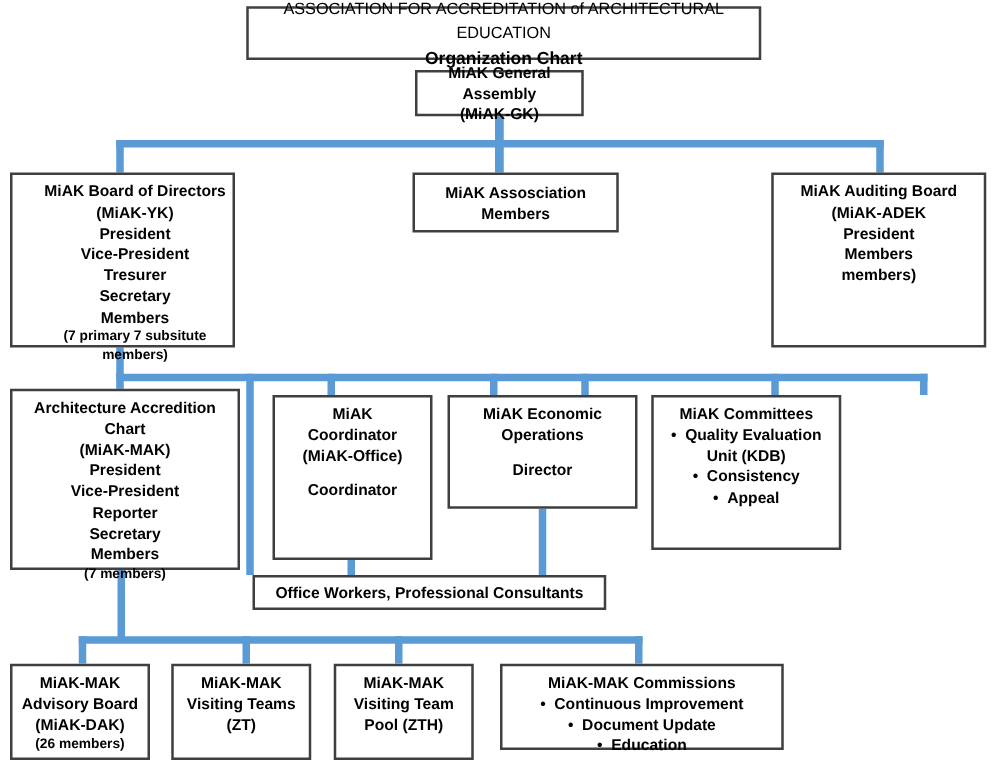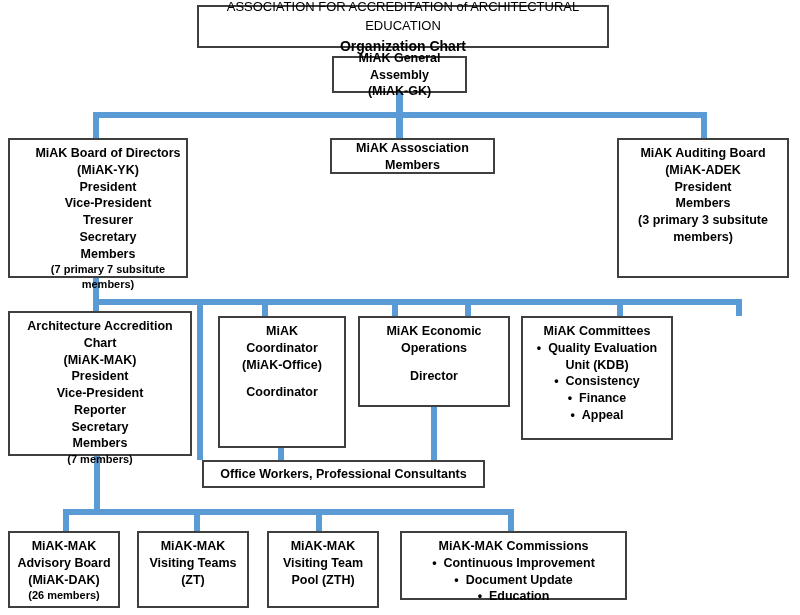--- a/index.html
+++ b/index.html
@@ -127,31 +127,30 @@
     <span class="ln">MiAK Board of Directors</span>
     <span class="ln">(MiAK-YK)</span>
     <span class="ln">President</span>
     <span class="ln">Vice-President</span>
     <span class="ln">Tresurer</span>
     <span class="ln">Secretary</span>
     <span class="ln">Members</span>
     <span class="ln sub">(7 primary 7 subsitute members)</span>
   </div>
 
-  <div class="node vcenter" style="left:330px; top:138px; width:165px; height:36px;">
+  <div class="node vcenter" style="left:330px; top:138px; width:165px; height:48px;">
     <span class="ln">MiAK Assosciation</span>
     <span class="ln">Members</span>
   </div>
 
   <div class="node" style="left:617px; top:138px; width:172px; height:140px;">
     <span class="ln">MiAK Auditing Board</span>
     <span class="ln">(MiAK-ADEK</span>
     <span class="ln">President</span>
     <span class="ln">Members</span>
-    <span class="ln">(3 primary 3 subsitute</span>
     <span class="ln">members)</span>
   </div>
 
   <div class="node" style="left:8px; top:311px; width:184px; height:145px;">
     <span class="ln">Architecture Accredition Chart</span>
     <span class="ln">(MiAK-MAK)</span>
     <span class="ln">President</span>
     <span class="ln">Vice-President</span>
     <span class="ln">Reporter</span>
     <span class="ln">Secretary</span>
@@ -173,21 +172,20 @@
     <span class="spacer"></span>
     <span class="ln">Director</span>
   </div>
 
   <div class="node" style="left:521px; top:316px; width:152px; height:124px;">
     <span class="ln">MiAK Committees</span>
     <ul class="blist">
       <li>Quality Evaluation</li>
       <li class="cont">Unit (KDB)</li>
       <li>Consistency</li>
-      <li>Finance</li>
       <li>Appeal</li>
     </ul>
   </div>
 
 
   <div class="node vcenter" style="left:202px; top:460px; width:283px; height:28px;">
     <span class="ln">Office Workers, Professional Consultants</span>
   </div>
 
   <div class="node" style="left:8px; top:531px; width:112px; height:77px;">

